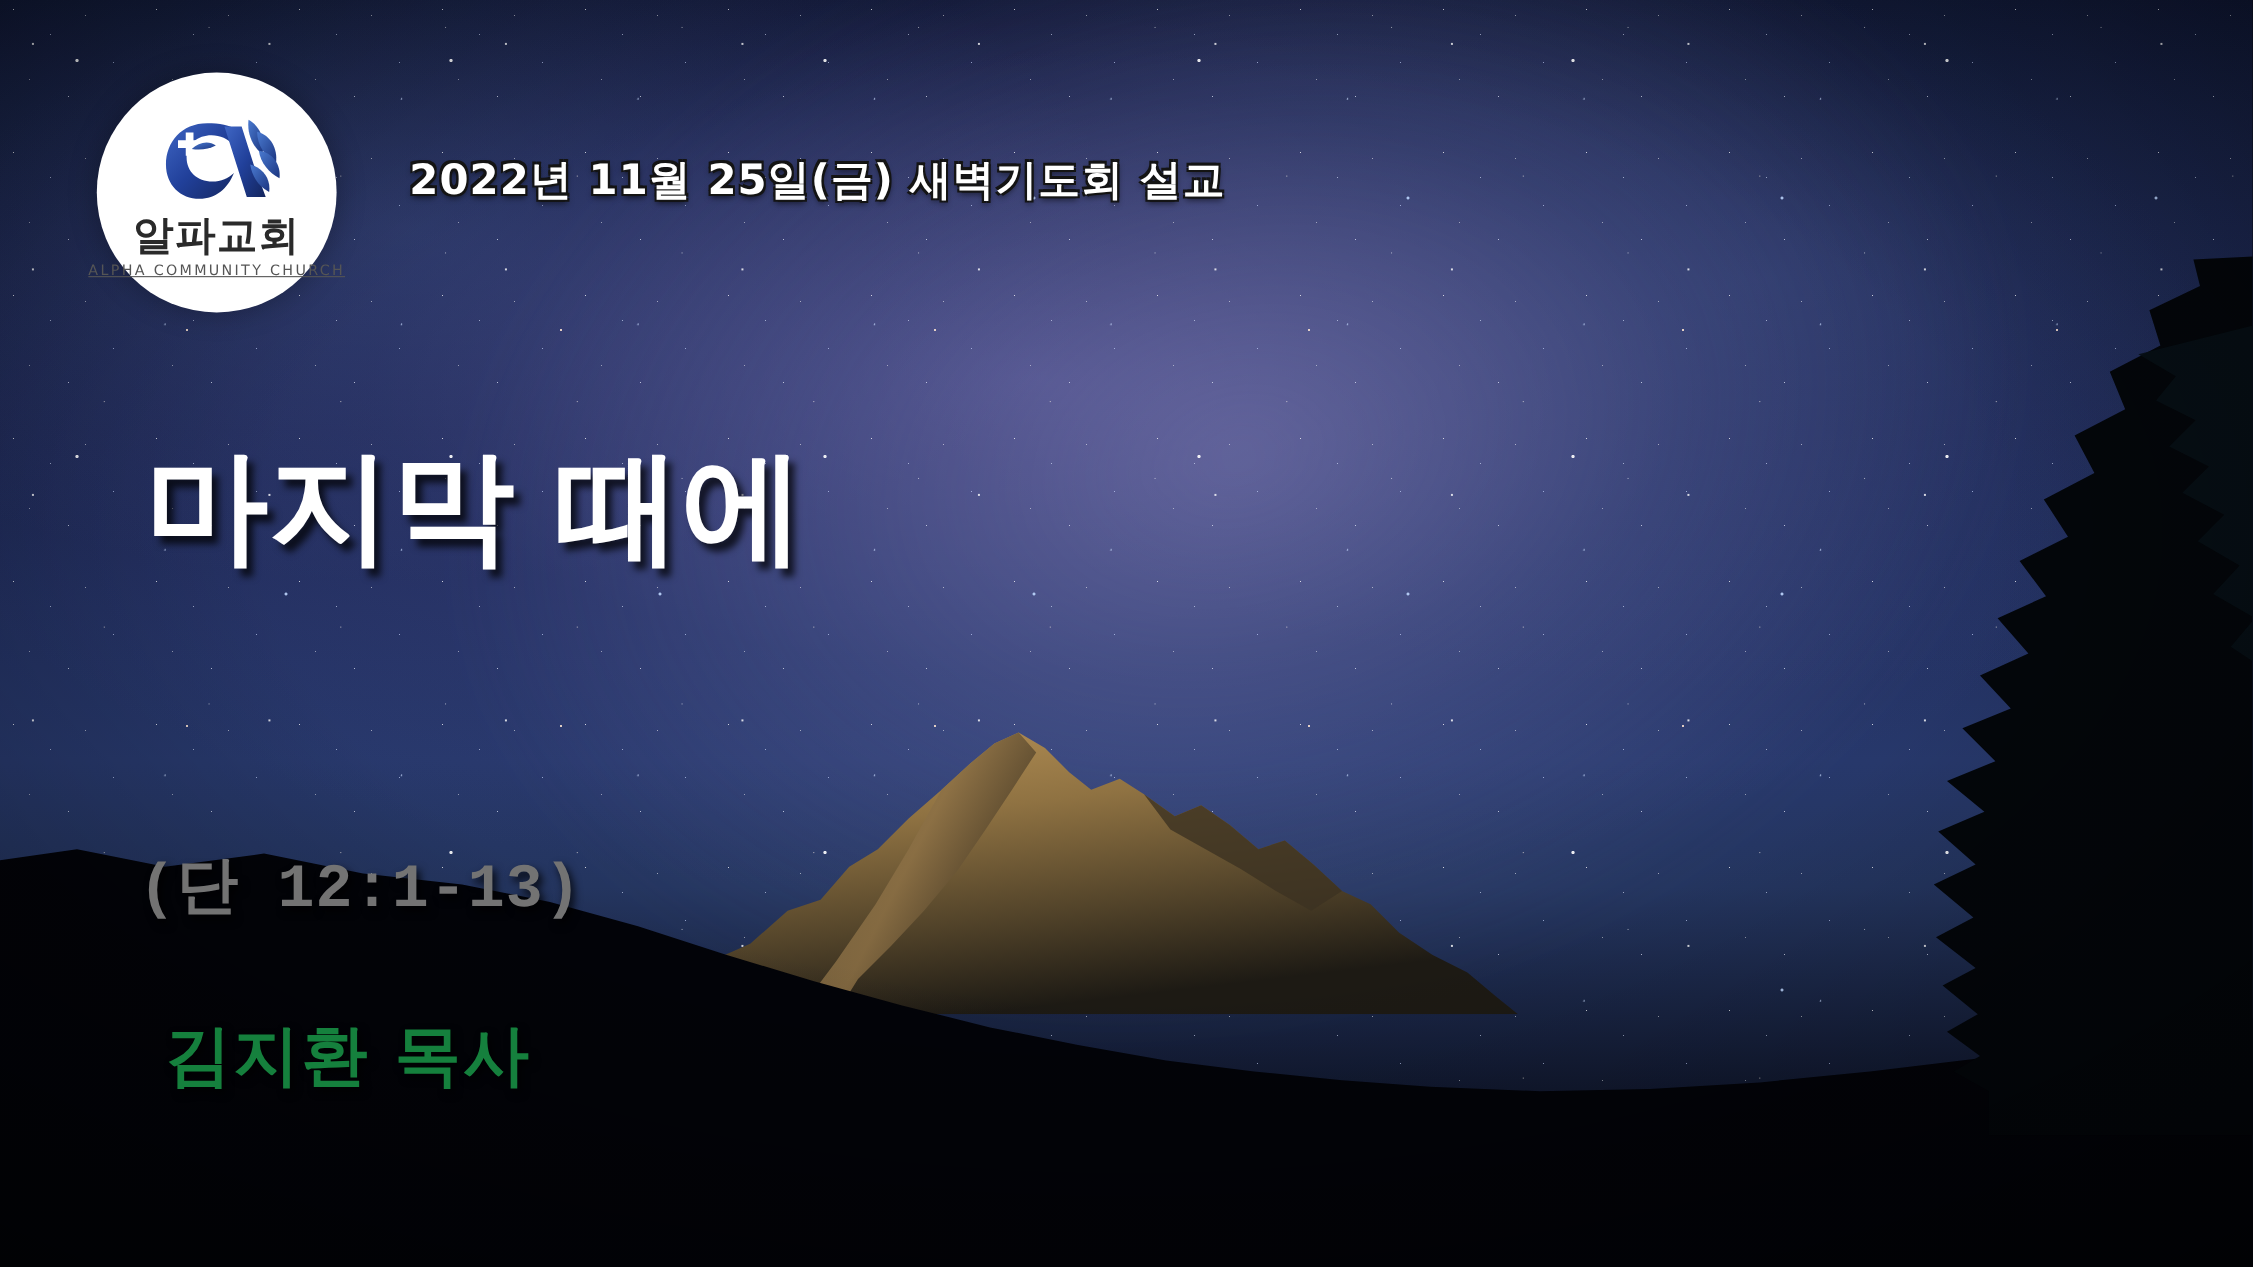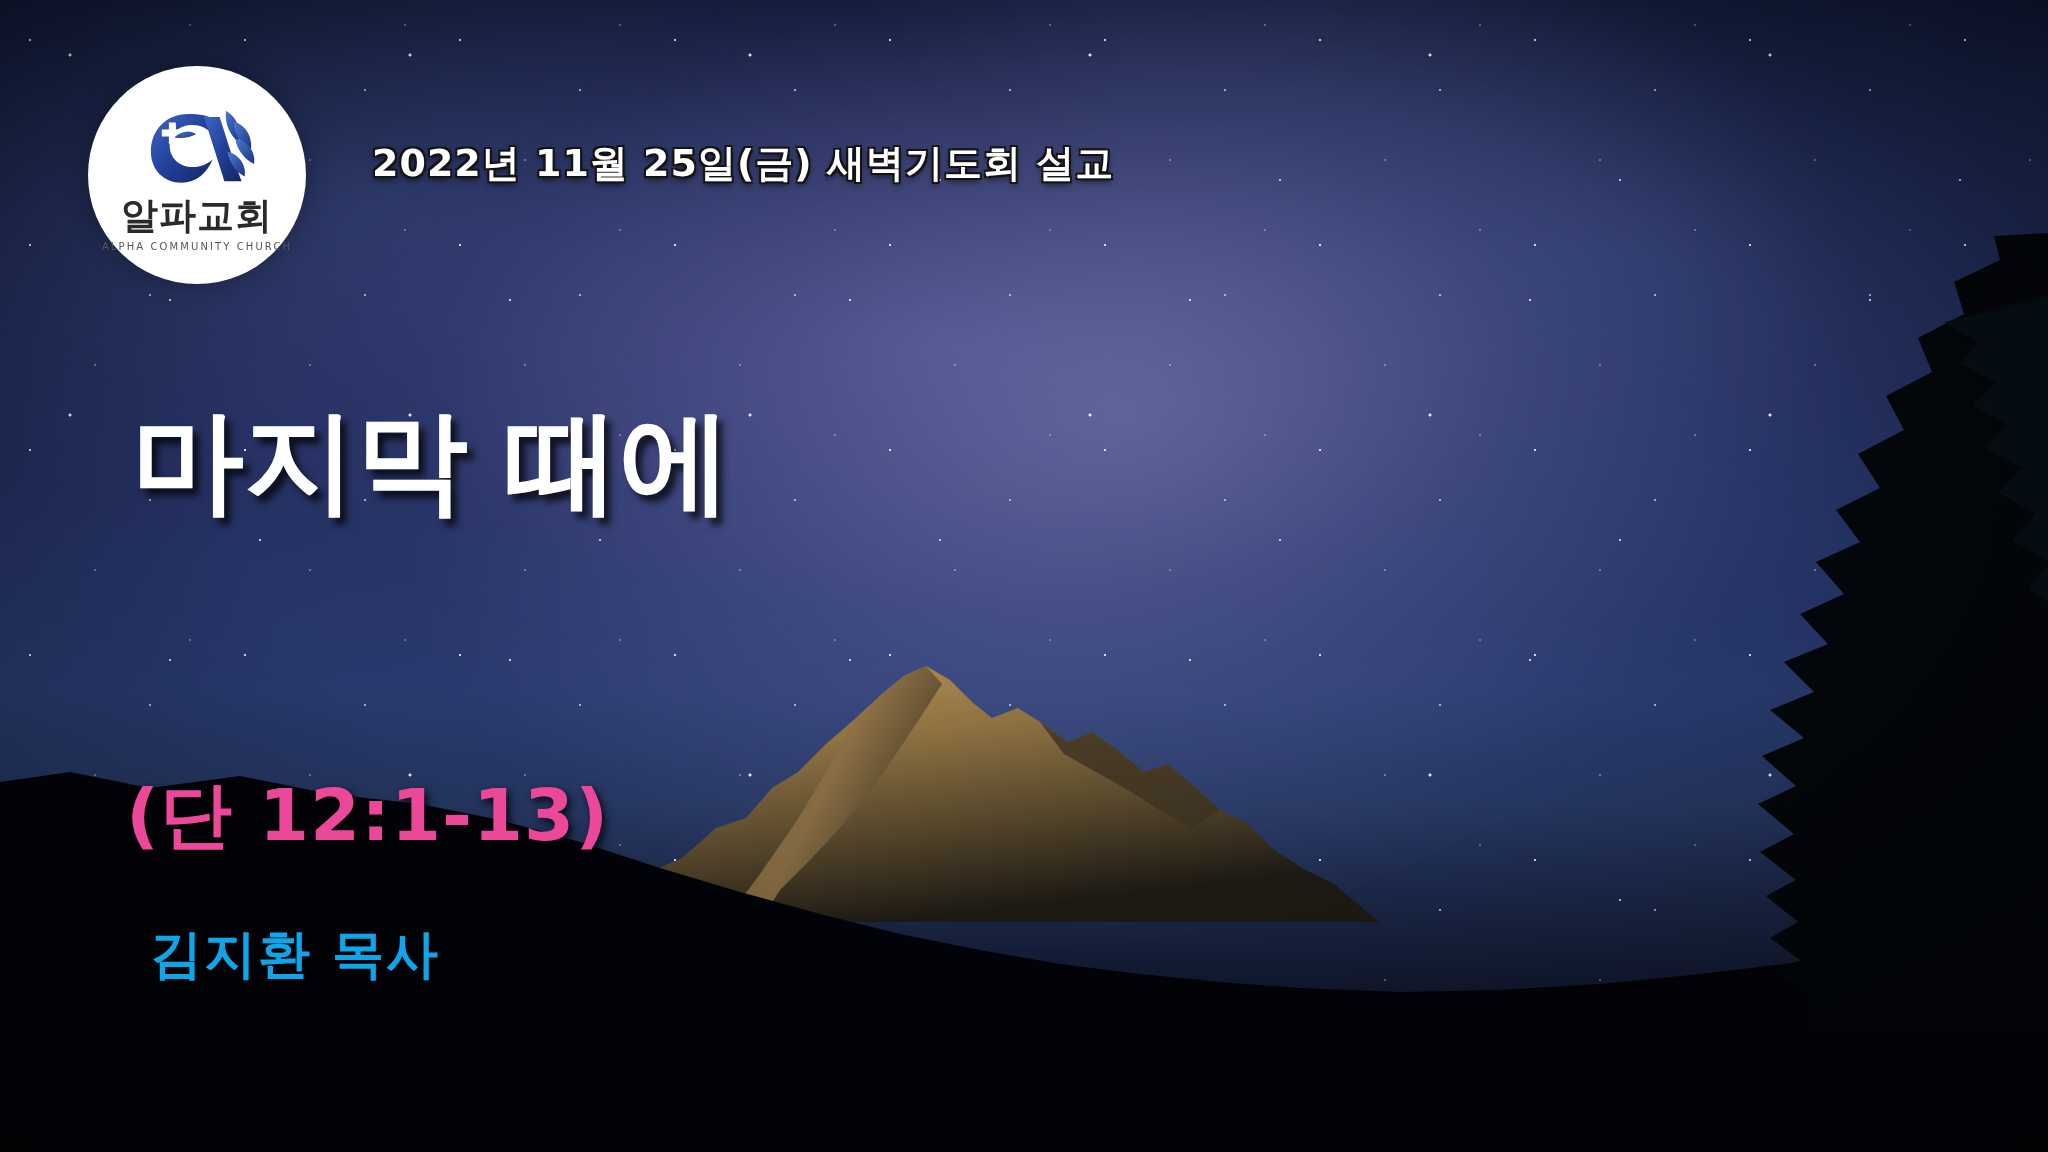--- a/index.html
+++ b/index.html
@@ -141,25 +141,26 @@
   .logo-mark svg { display:block; width:100%; height:100%; }
   .logo-kr {
     font-weight: 700;
     font-size: 37px;
     letter-spacing: 1px;
     color: #2a2a2a;
     line-height: 1;
     margin-top: 8px;
   }
   .logo-en {
-    font-size: 10px;
+    font-size: 13px;
     letter-spacing: 2.1px;
     color: #555;
     margin-top: 7px;
     white-space: nowrap;
+    text-decoration: underline;
   }
 
   
   .header-line {
     position: absolute;
     left: 372px;
     top: 138px;
     font-size: 38px;
     font-weight: 700;
     color: #ffffff;
@@ -184,35 +185,36 @@
     line-height: 1.28;
     letter-spacing: 0px;
     white-space: nowrap;
     text-shadow: 6px 7px 7px rgba(0,0,0,0.72);
   }
 
   .ref-line {
     position: absolute;
     left: 126px;
     top: 768px;
-    font-size: 72px;
+    font-size: 56px;
     font-weight: 700;
-    color: #ec4899;
+    color: #737373;
     letter-spacing: 1px;
     white-space: nowrap;
     text-shadow: 3px 4px 8px rgba(0,0,0,0.85);
+    font-family: Liberation Mono, monospace;
   }
 
   .speaker-line {
     position: absolute;
     left: 150px;
     top: 920px;
-    font-size: 52px;
+    font-size: 60px;
     font-weight: 700;
-    color: #0ea5e9;
+    color: #15803d;
     letter-spacing: 2px;
     white-space: nowrap;
     text-shadow: 3px 4px 8px rgba(0,0,0,0.85);
   }
 </style>
 </head>
 <body>
 
 <div id="slide">
 

